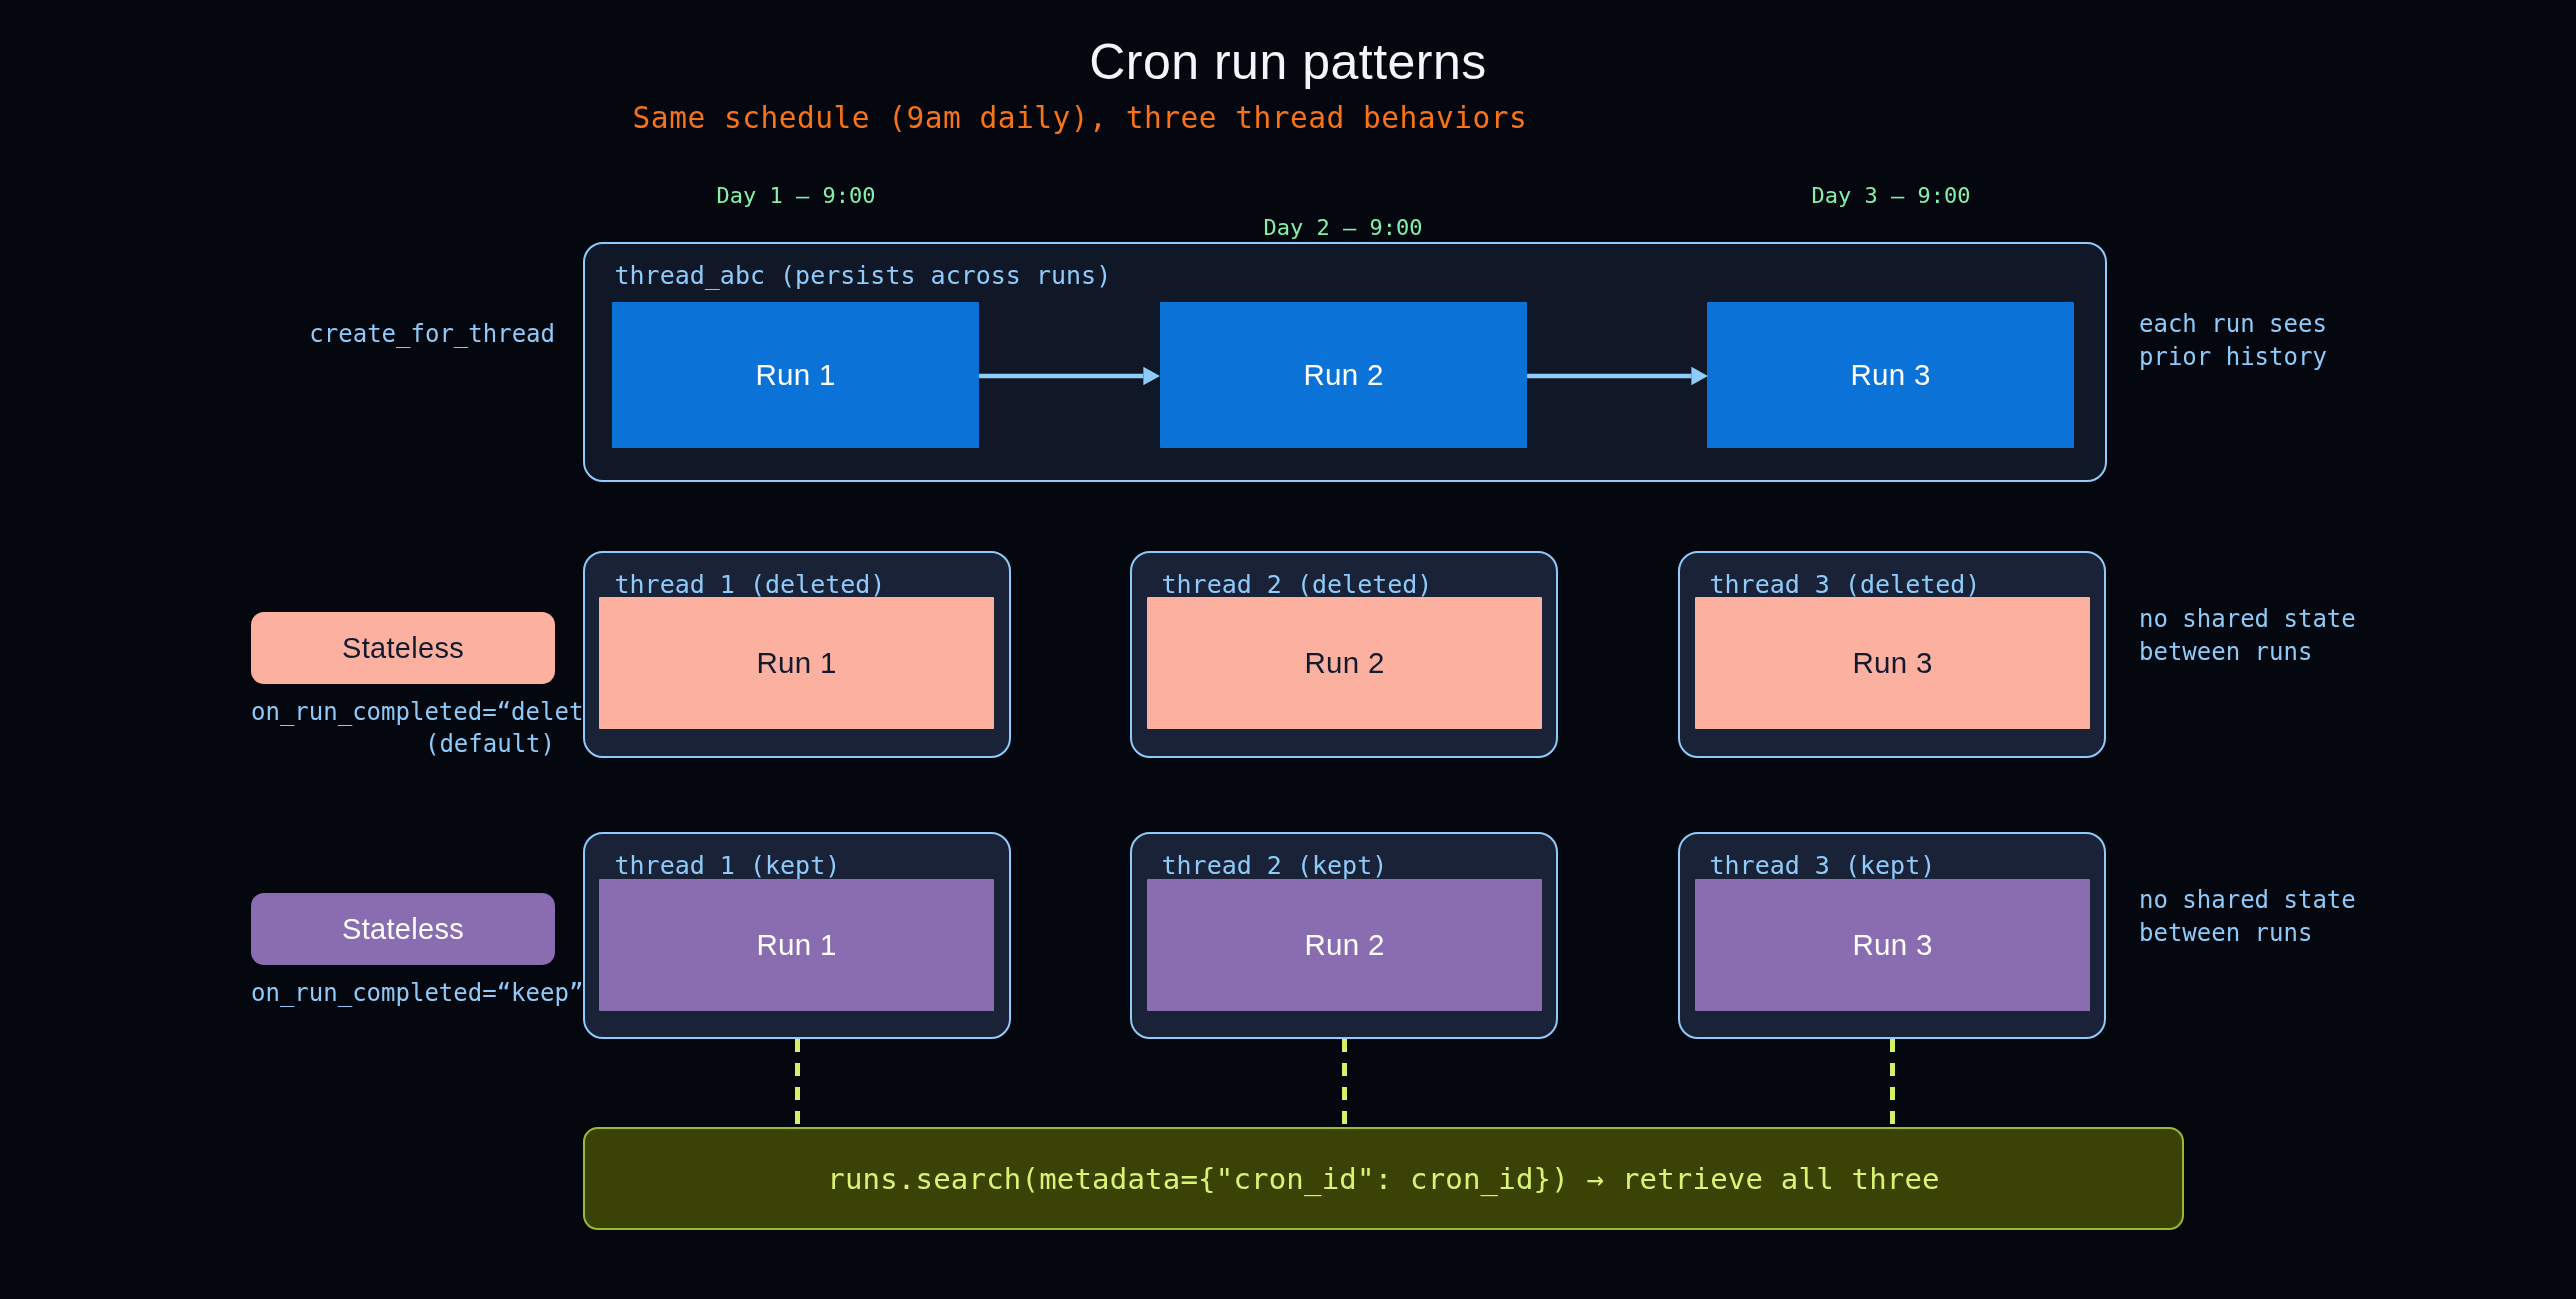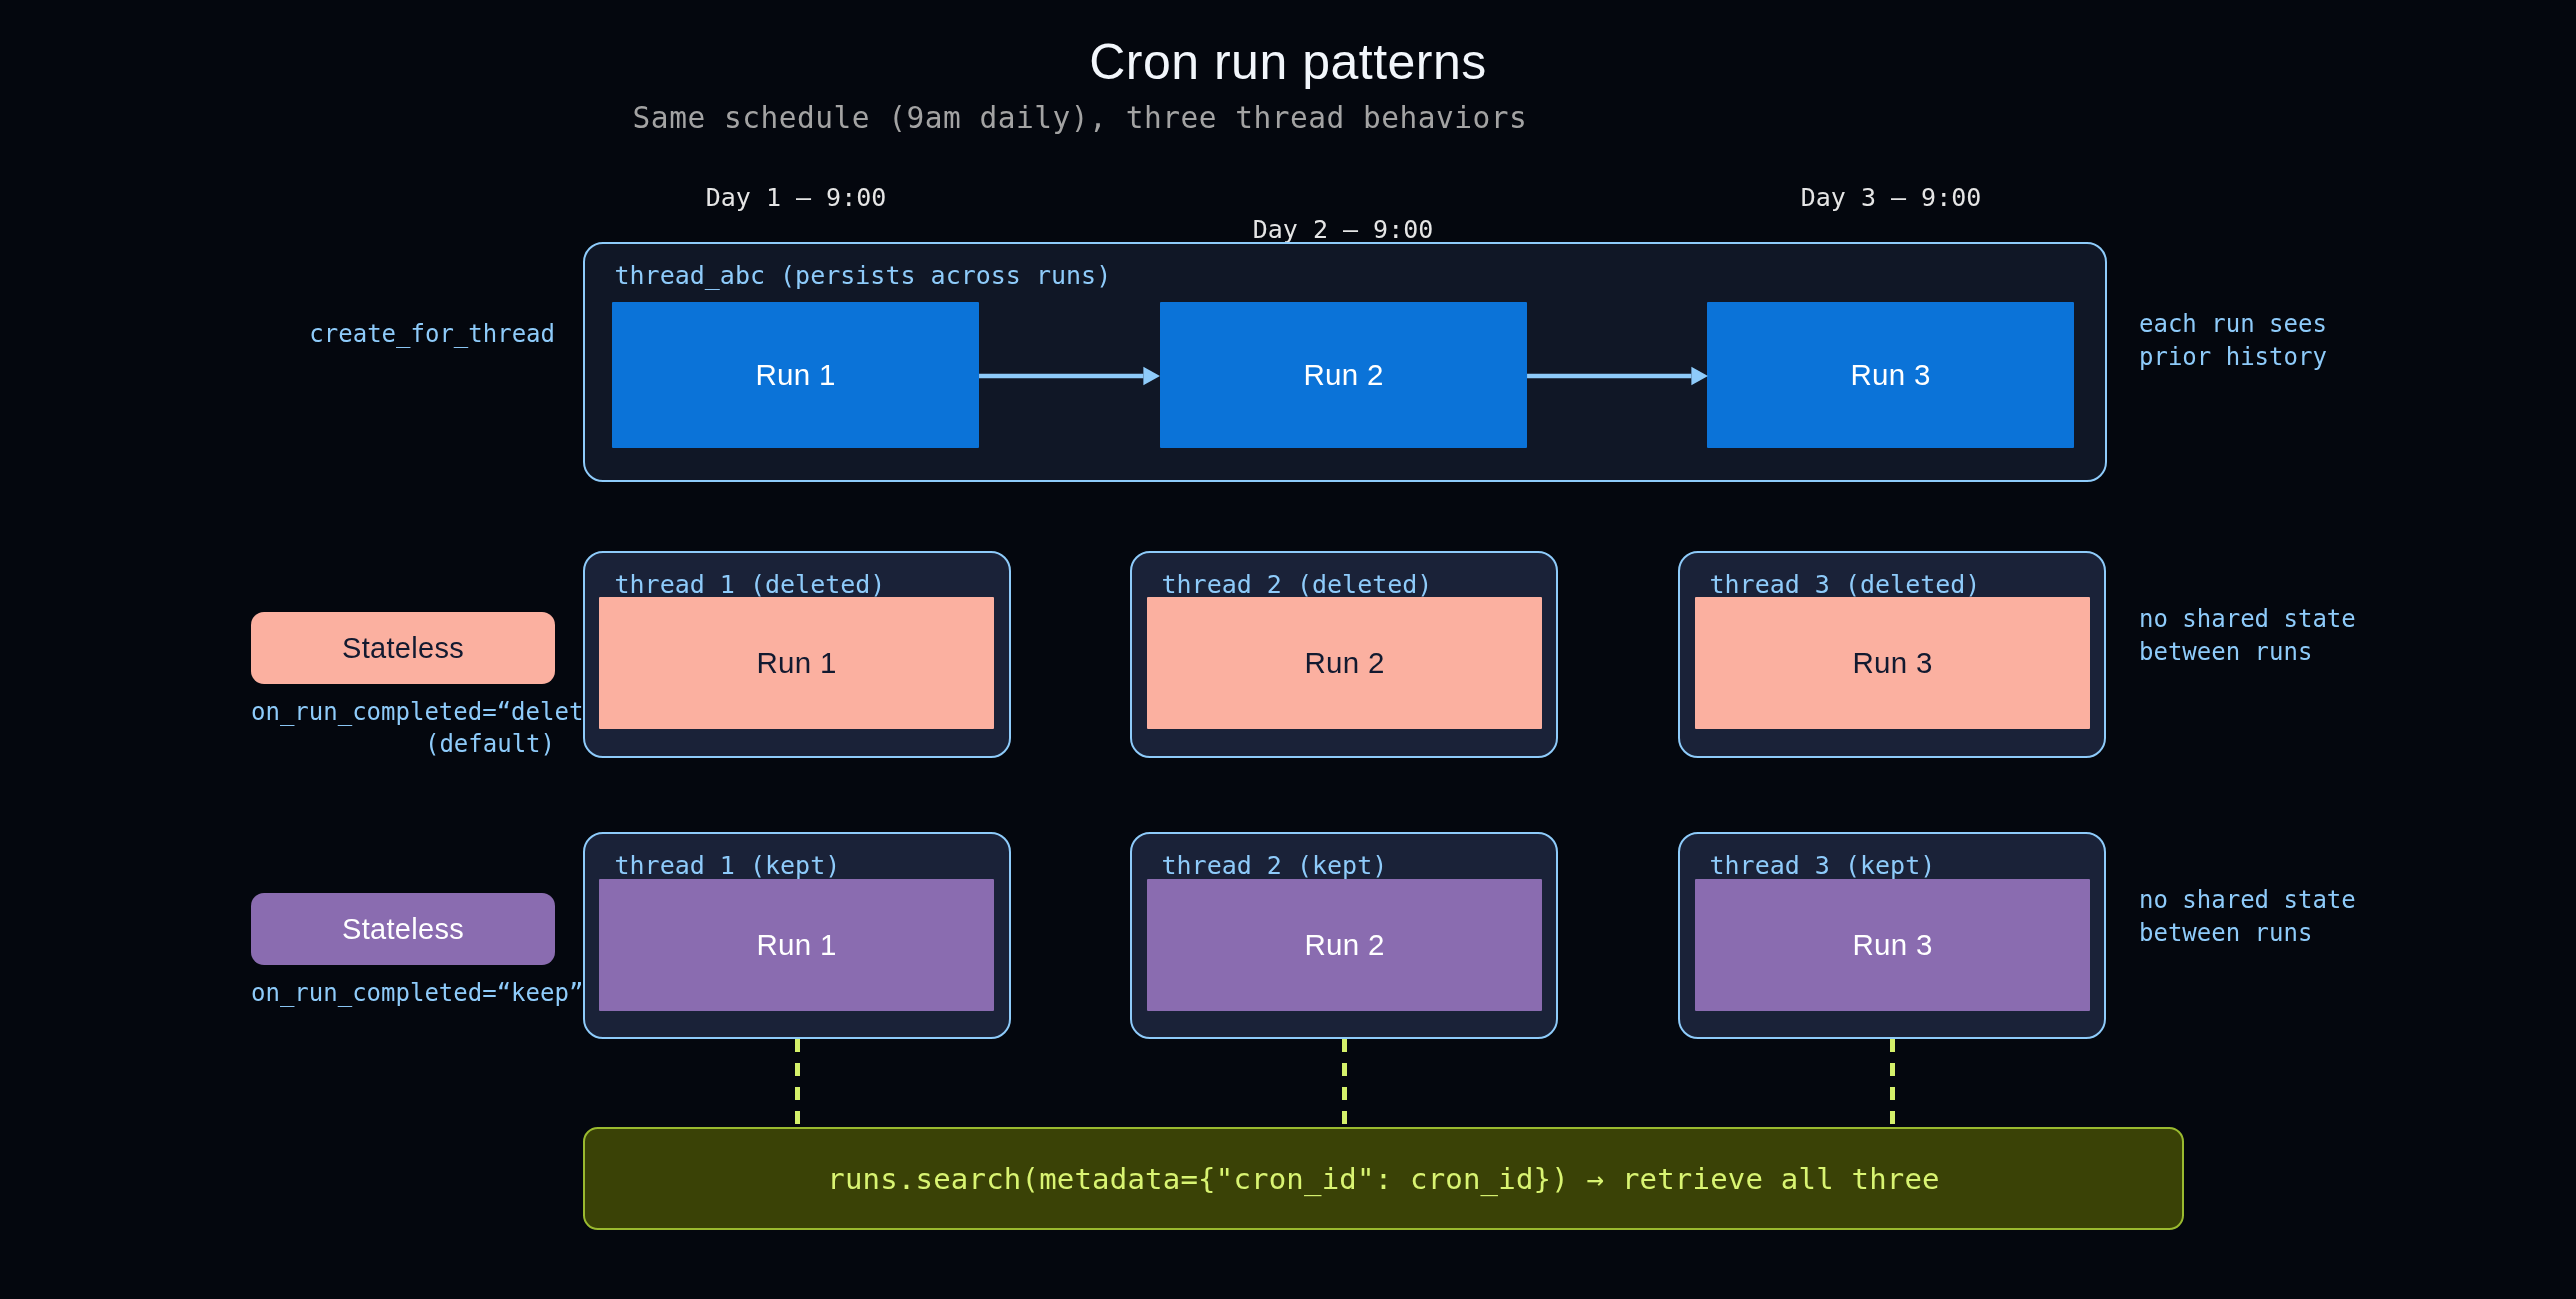--- a/index.html
+++ b/index.html
@@ -16,29 +16,29 @@
     position:absolute; left:0; top:33px; width:2576px;
     text-align:center;
     font-family:"Liberation Sans", sans-serif;
     font-size:50px; font-weight:400; color:#f2f6fb;
     letter-spacing:0.5px;
   }
   .subtitle {
     position:absolute; left:0; top:101px; width:2160px;
     text-align:center;
     font-family:"DejaVu Sans Mono", monospace;
-    font-size:29.5px; color:#a3a3a3;
+    font-size:29.5px; color:#f97316;
     letter-spacing:0.5px;
   }
 
   
   .day-label {
     position:absolute; top:183px;
     font-family:"DejaVu Sans Mono", monospace;
-    font-size:25px; color:#e5e5e5;
+    font-size:22px; color:#86efac;
     text-align:center; width:304px;
   }
 
   
   .legend { position:absolute; width:304px; text-align:center; }
   .pill {
     width:304px; height:72px; border-radius:13px;
     display:flex; align-items:center; justify-content:center;
     font-family:"Liberation Sans", sans-serif;
     font-size:29px; letter-spacing:0.3px;

